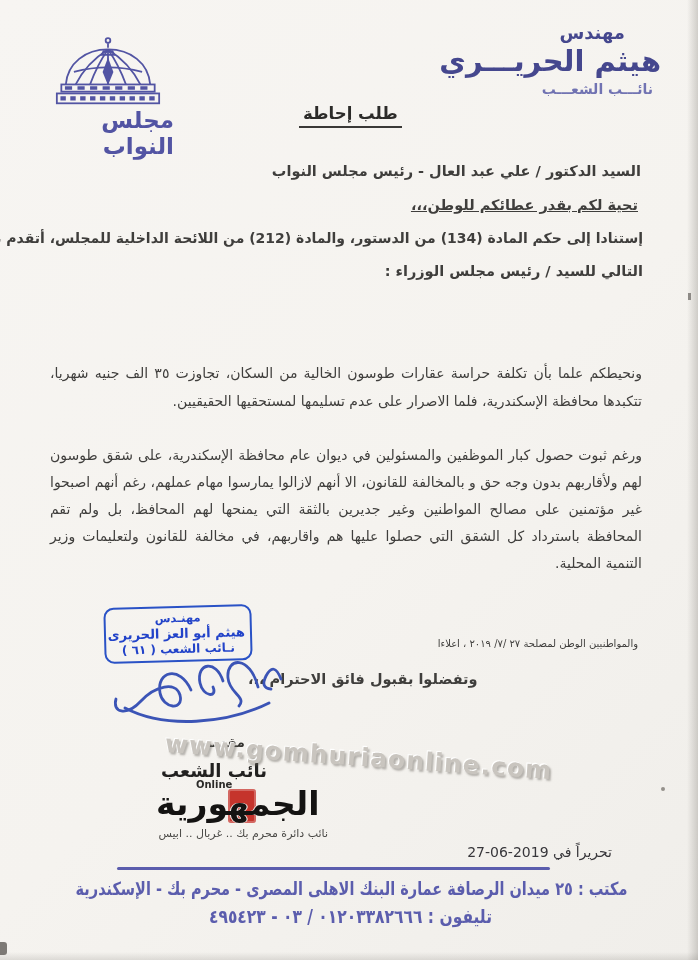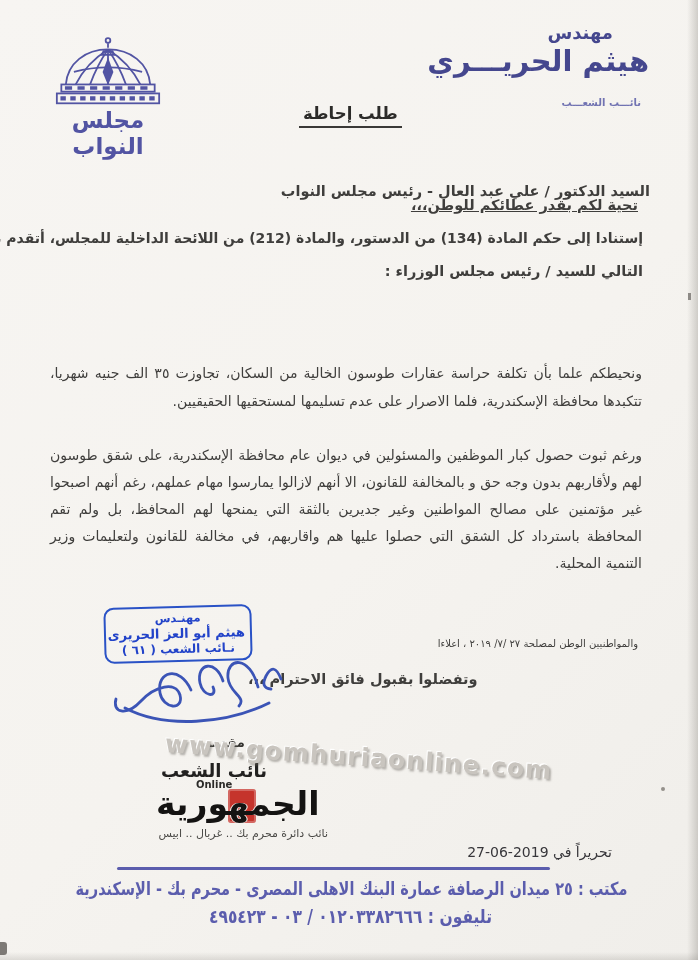--- a/index.html
+++ b/index.html
@@ -11,34 +11,34 @@
   
   .edge-right{position:absolute;top:0;right:0;width:11px;height:100%;
     background:linear-gradient(to right,rgba(0,0,0,0),rgba(110,106,100,0.28));}
   .edge-bottom{position:absolute;left:0;bottom:0;width:100%;height:8px;
     background:linear-gradient(to bottom,rgba(0,0,0,0),rgba(110,106,100,0.18));}
   .corner-mark{position:absolute;left:0;bottom:5px;width:7px;height:13px;background:#55524e;opacity:.75;border-radius:0 3px 3px 0;}
   .speck-a{position:absolute;right:7px;top:293px;width:3px;height:7px;background:#8d8a86;}
   .speck-b{position:absolute;right:33px;top:787px;width:4px;height:4px;background:#94908b;border-radius:50%;}
 
   
-  .logo-block{position:absolute;left:42px;top:36px;width:132px;text-align:center;}
+  .logo-block{position:absolute;left:42px;top:36px;width:132px;}
   .logo-block svg{display:block;margin:0 auto;}
   .logo-text{font-size:23px;font-weight:bold;color:#5254a3;direction:rtl;margin-top:1px;letter-spacing:0;}
-  .name-block{position:absolute;right:49px;top:22px;direction:rtl;color:#45478e;}
+  .name-block{position:absolute;right:37px;top:22px;direction:rtl;color:#45478e;}
   .mp-profession{font-size:18px;font-weight:bold;padding-left:4px;padding-right:36px;}
   .mp-name{font-size:29px;font-weight:bold;line-height:36px;letter-spacing:0;}
-  .mp-role{font-size:10px;font-weight:bold;color:#7173b2;letter-spacing:1px;padding-right:8px;margin-top:18px;}
+  .mp-role{font-size:14px;font-weight:bold;color:#7173b2;letter-spacing:1px;padding-right:8px;margin-top:2px;}
   .letter-title{position:absolute;left:299px;top:104px;font-size:16.5px;font-weight:bold;color:#2c2b29;
     direction:rtl;border-bottom:2px solid #3a3937;padding:0 4px 3px 4px;}
 
   
   .line{position:absolute;direction:rtl;white-space:nowrap;font-size:14.5px;color:#3f3e3c;}
   .bold{font-weight:bold;}
-  .addressee{right:48px;top:163px;margin-top:20px;}
+  .addressee{right:57px;top:163px;}
   .greeting{right:60px;top:197px;text-decoration:underline;}
   .legal{right:55px;top:230px;font-size:14px;}
   .addressed-to{right:55px;top:263px;text-align:center;}
   .para{position:absolute;left:50px;right:56px;direction:rtl;text-align:justify;text-align-last:right;
     font-size:14px;line-height:27.5px;color:#3f3e3c;}
   .p1{top:291px;}
   .p2{top:360px;}
   .p3{top:442px;line-height:27px;}
   .p4{top:557px;}
   .merit-line{position:absolute;right:60px;top:638px;direction:ltr;white-space:nowrap;font-size:10px;color:#3f3e3c;}

